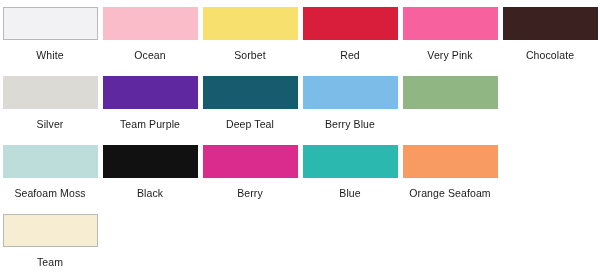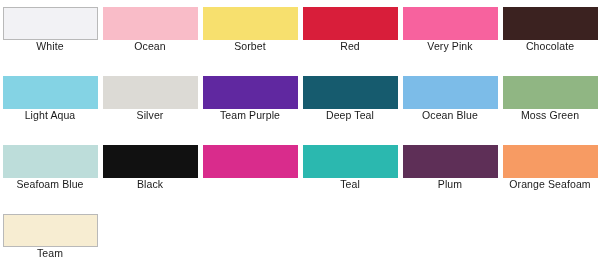--- a/index.html
+++ b/index.html
@@ -52,20 +52,21 @@
   }
 
   .swatch-label {
     display: block;
     width: 100px;
     text-align: center;
     font-family: "Liberation Sans", sans-serif;
     font-size: 10.5px;
     line-height: 12px;
     color: #1a1a1a;
+    margin-top: 9px;
     white-space: nowrap;
     letter-spacing: 0.1px;
   }
 </style>
 </head>
 <body>
 
 <div id="swatch-chart">
     <div class="swatch-row">
       <div class="swatch-cell">
@@ -88,63 +89,55 @@
         <div class="swatch-chip" style="background-color: rgb(247, 98, 158);"></div>
         <span class="swatch-label">Very Pink</span>
       </div>
       <div class="swatch-cell">
         <div class="swatch-chip" style="background-color: rgb(59, 34, 32);"></div>
         <span class="swatch-label">Chocolate</span>
       </div>
     </div>
     <div class="swatch-row">
       <div class="swatch-cell">
-        <div class="swatch-chip" style="background-color: rgb(132, 211, 228);"></div>
-        <span class="swatch-label">Light Aqua</span>
-      </div>
-      <div class="swatch-cell">
         <div class="swatch-chip" style="background-color: rgb(220, 218, 213);"></div>
         <span class="swatch-label">Silver</span>
       </div>
       <div class="swatch-cell">
         <div class="swatch-chip" style="background-color: rgb(96, 40, 160);"></div>
         <span class="swatch-label">Team Purple</span>
       </div>
       <div class="swatch-cell">
         <div class="swatch-chip" style="background-color: rgb(22, 91, 110);"></div>
         <span class="swatch-label">Deep Teal</span>
       </div>
       <div class="swatch-cell">
         <div class="swatch-chip" style="background-color: rgb(124, 188, 232);"></div>
-        <span class="swatch-label">Ocean Blue</span>
+        <span class="swatch-label">Berry Blue</span>
       </div>
       <div class="swatch-cell">
         <div class="swatch-chip" style="background-color: rgb(144, 182, 131);"></div>
-        <span class="swatch-label">Moss Green</span>
       </div>
     </div>
     <div class="swatch-row">
       <div class="swatch-cell">
         <div class="swatch-chip" style="background-color: rgb(189, 221, 218);"></div>
-        <span class="swatch-label">Seafoam Blue</span>
+        <span class="swatch-label">Seafoam Moss</span>
       </div>
       <div class="swatch-cell">
         <div class="swatch-chip" style="background-color: rgb(17, 17, 17);"></div>
         <span class="swatch-label">Black</span>
       </div>
       <div class="swatch-cell">
         <div class="swatch-chip" style="background-color: rgb(217, 44, 140);"></div>
+        <span class="swatch-label">Berry</span>
       </div>
       <div class="swatch-cell">
         <div class="swatch-chip" style="background-color: rgb(43, 184, 175);"></div>
-        <span class="swatch-label">Teal</span>
-      </div>
-      <div class="swatch-cell">
-        <div class="swatch-chip" style="background-color: rgb(94, 47, 87);"></div>
-        <span class="swatch-label">Plum</span>
+        <span class="swatch-label">Blue</span>
       </div>
       <div class="swatch-cell">
         <div class="swatch-chip" style="background-color: rgb(247, 155, 99);"></div>
         <span class="swatch-label">Orange Seafoam</span>
       </div>
     </div>
     <div class="swatch-row">
       <div class="swatch-cell">
         <div class="swatch-chip bordered" style="background-color: rgb(247, 237, 210);"></div>
         <span class="swatch-label">Team</span>

